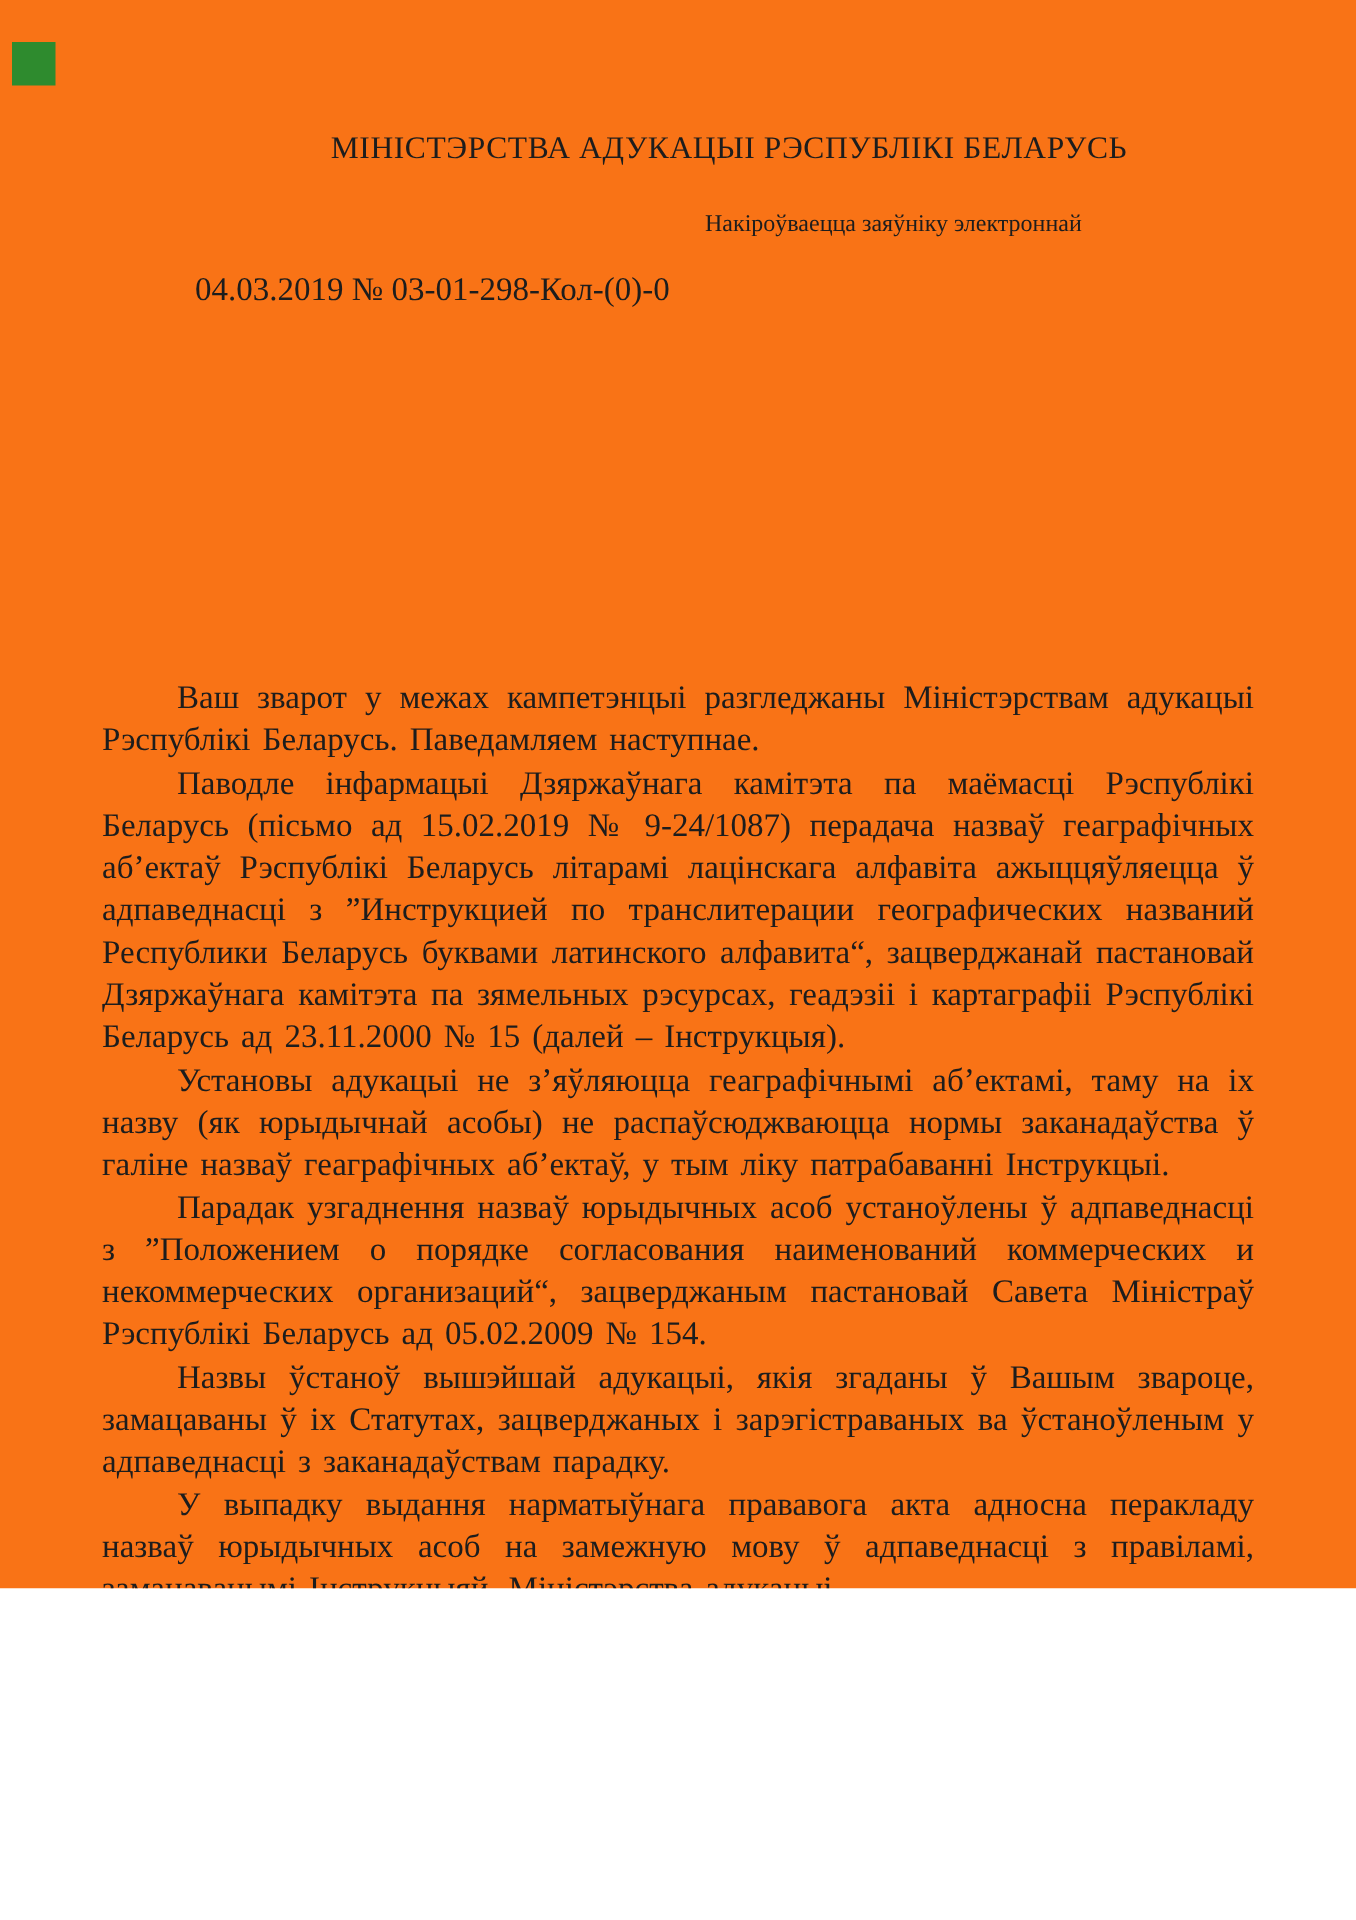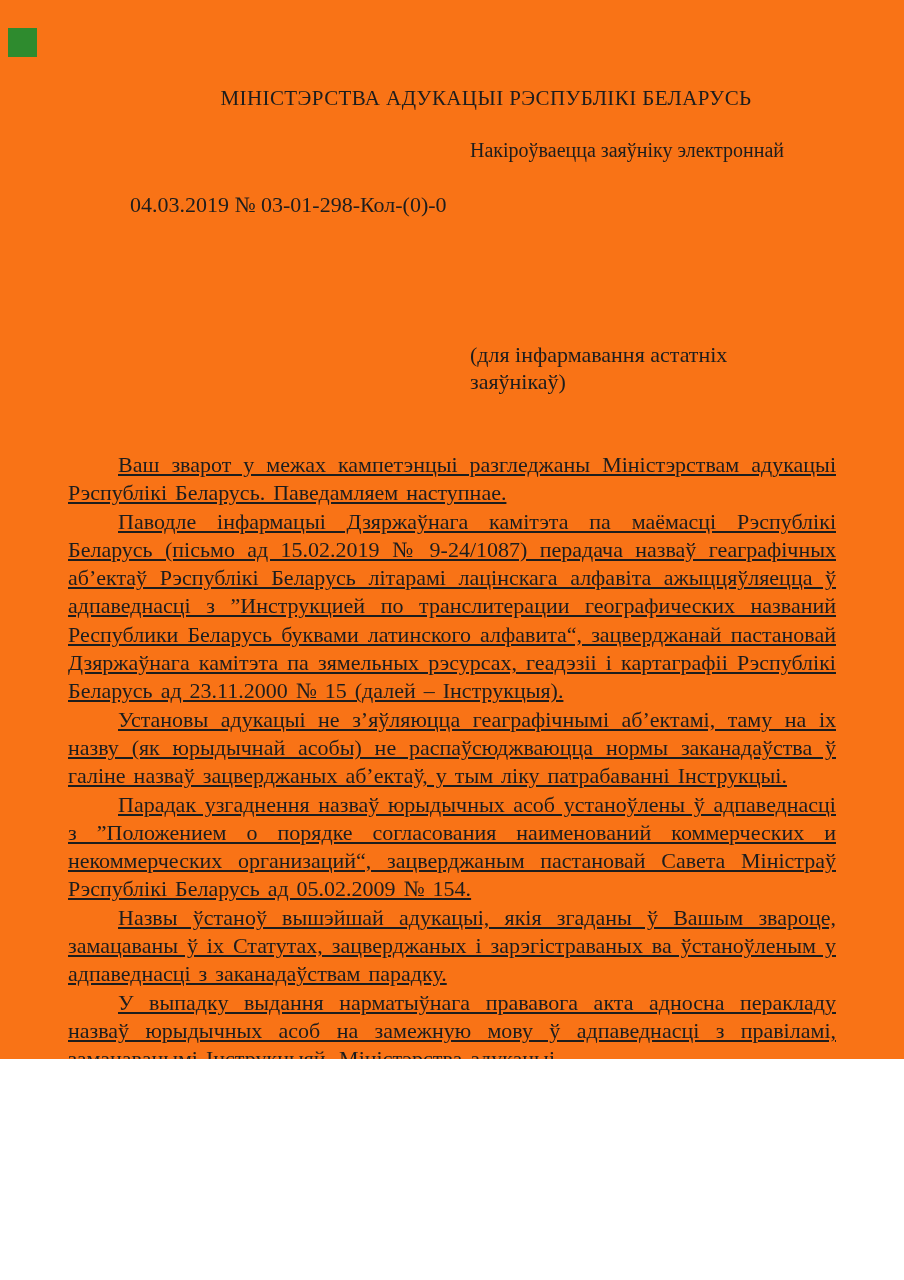--- a/index.html
+++ b/index.html
@@ -24,26 +24,26 @@
     width: 840px;
     text-align: center;
     font-size: 21px;
     letter-spacing: 0.4px;
     white-space: nowrap;
   }
   .delivery-note {
     position: absolute;
     left: 470px; top: 137px;
     width: 390px;
-    font-size: 20px;
+    font-size: 16px;
     line-height: 26.5px;
   }
   .reference-line {
     position: absolute;
-    left: 130px; top: 192px;
+    left: 130px; top: 180px;
     font-size: 22px;
     white-space: nowrap;
   }
   .info-note {
     position: absolute;
     left: 470px; top: 342px;
     width: 320px;
     font-size: 22px;
     line-height: 26.5px;
   }
@@ -52,21 +52,20 @@
     left: 68px; top: 451px;
     width: 768px;
     font-size: 22px;
     line-height: 28.3px;
     word-spacing: 2.5px;
     text-align: justify;
   }
   .body-text p {
     margin: 0;
     text-indent: 50px;
-    text-decoration: underline;
   }
   .bottom-scan-bar {
     position: absolute;
     left: 85px; top: 1272px;
     width: 748px; height: 7px;
     background: #141414;
     border-radius: 2px;
   }
 </style>
 </head>
@@ -77,29 +76,25 @@
   <div class="corner-square"></div>
 
   <div class="ministry-title">МІНІСТЭРСТВА АДУКАЦЫІ РЭСПУБЛІКІ БЕЛАРУСЬ</div>
 
   <div class="delivery-note">
     <div>Накіроўваецца заяўніку электроннай</div>
   </div>
 
   <div class="reference-line">04.03.2019 № 03-01-298-Кол-(0)-0</div>
 
-  <div class="info-note">
-    <div>(для інфармавання астатніх</div>
-    <div>заяўнікаў)</div>
-  </div>
 
   <div class="body-text">
     <p>Ваш зварот у межах кампетэнцыі разгледжаны Міністэрствам адукацыі Рэспублікі Беларусь. Паведамляем наступнае.</p>
     <p>Паводле інфармацыі Дзяржаўнага камітэта па маёмасці Рэспублікі Беларусь (пісьмо ад 15.02.2019 № 9-24/1087) перадача назваў геаграфічных аб’ектаў Рэспублікі Беларусь літарамі лацінскага алфавіта ажыццяўляецца ў адпаведнасці з ”Инструкцией по транслитерации географических названий Республики Беларусь буквами латинского алфавита“, зацверджанай пастановай Дзяржаўнага камітэта па зямельных рэсурсах, геадэзіі і картаграфіі Рэспублікі Беларусь ад 23.11.2000 № 15 (далей – Інструкцыя).</p>
-    <p>Установы адукацыі не з’яўляюцца геаграфічнымі аб’ектамі, таму на іх назву (як юрыдычнай асобы) не распаўсюджваюцца нормы заканадаўства ў галіне назваў зацверджаных аб’ектаў, у тым ліку патрабаванні Інструкцыі.</p>
+    <p>Установы адукацыі не з’яўляюцца геаграфічнымі аб’ектамі, таму на іх назву (як юрыдычнай асобы) не распаўсюджваюцца нормы заканадаўства ў галіне назваў геаграфічных аб’ектаў, у тым ліку патрабаванні Інструкцыі.</p>
     <p>Парадак узгаднення назваў юрыдычных асоб устаноўлены ў адпаведнасці з ”Положением о порядке согласования наименований коммерческих и некоммерческих организаций“, зацверджаным пастановай Савета Міністраў Рэспублікі Беларусь ад 05.02.2009 № 154.</p>
     <p>Назвы ўстаноў вышэйшай адукацыі, якія згаданы ў Вашым звароце, замацаваны ў іх Статутах, зацверджаных і зарэгістраваных ва ўстаноўленым у адпаведнасці з заканадаўствам парадку.</p>
     <p>У выпадку выдання нарматыўнага прававога акта адносна перакладу назваў юрыдычных асоб на замежную мову ў адпаведнасці з правіламі, замацаванымі Інструкцыяй, Міністэрства адукацыі</p>
   </div>
 
   <div class="bottom-scan-bar"></div>
 
 </div>
 
 </body></html>

